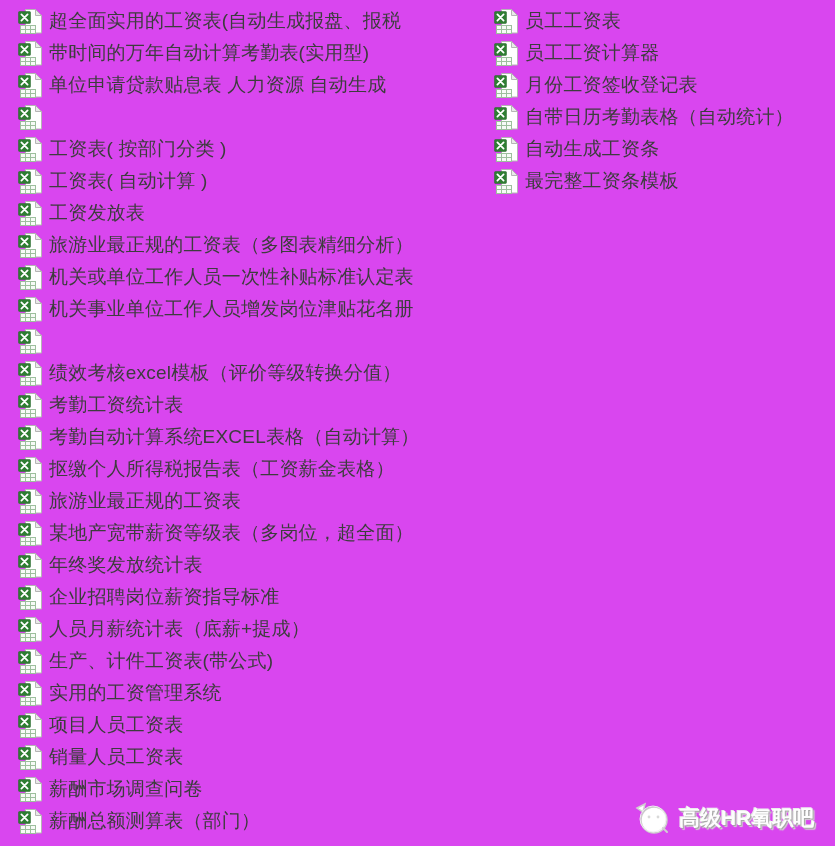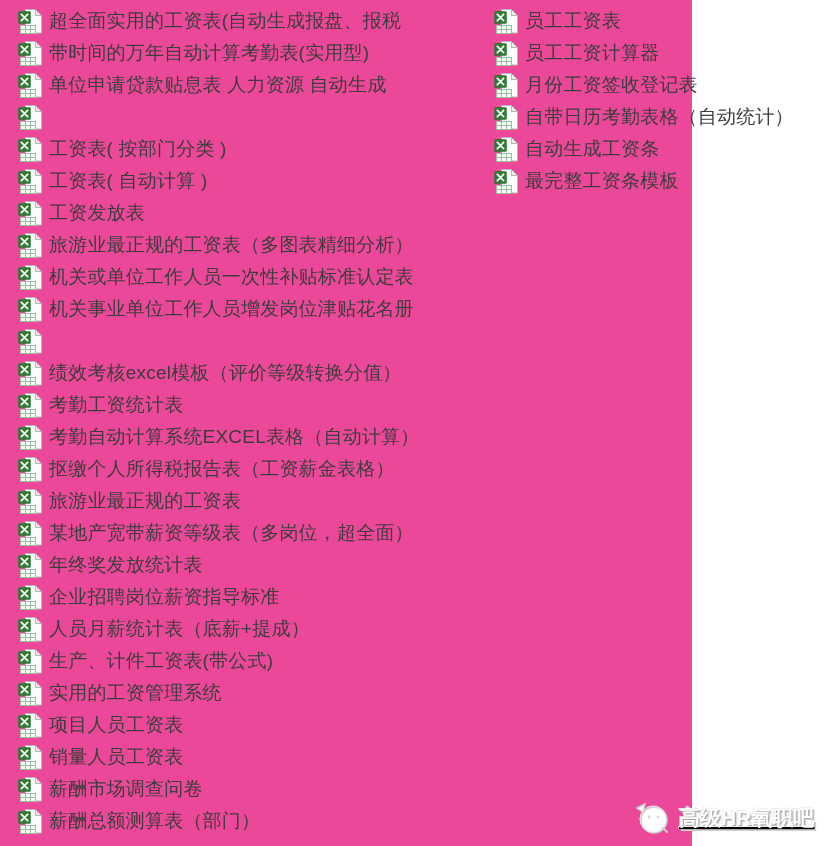--- a/index.html
+++ b/index.html
@@ -2,21 +2,21 @@
 <html><head>
 <meta charset="utf-8">
 <style>
   * { margin: 0; padding: 0; box-sizing: border-box; }
   html, body {
     width: 835px; height: 846px;
     background: #ffffff;
     overflow: hidden;
     font-family: "Liberation Sans", "DejaVu Sans", sans-serif;
   }
-  .page { position: relative; width: 692px; height: 846px; background: #ec4899; }
+  .page { position: relative; width: 835px; height: 846px; background: #d946ef; }
 
   .file-column { position: absolute; top: 5px; display: flex; flex-direction: column; }
   .col-left  { left: 18px; }
   .col-right { left: 494px; }
 
   .file-item {
     display: flex;
     align-items: center;
     height: 32px;
     cursor: pointer;
@@ -35,21 +35,20 @@
     letter-spacing: 0.2px;
   }
 
   
   .watermark {
     position: absolute;
     left: 633px; top: 795px;
     width: 190px; height: 46px;
     display: flex;
     align-items: center;
-    text-decoration: underline;
   }
   .watermark-text {
     font-size: 21px;
     font-weight: bold;
     letter-spacing: 0px;
     color: #fdfdfd;
     text-shadow: 1px 1px 0 #a8a8a8, 2px 2px 1px #d2d2d2, -1px -1px 0 #ececec;
     white-space: nowrap;
     margin-left: 8px;
   }

